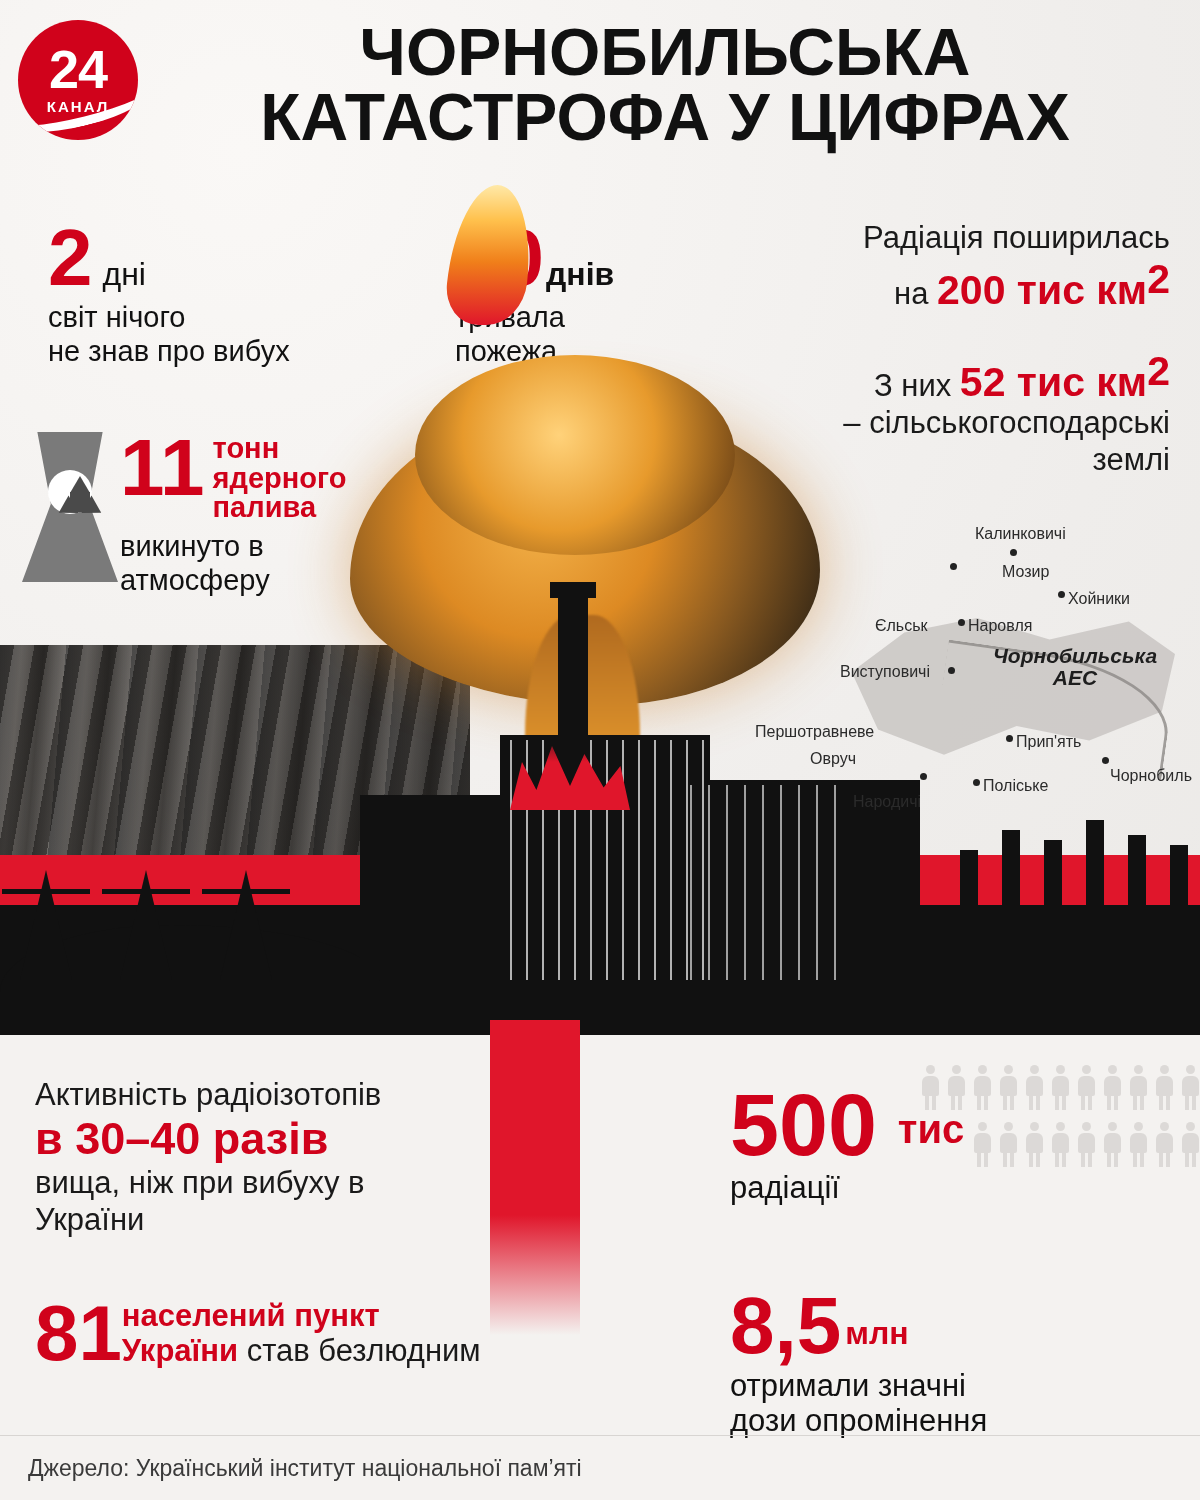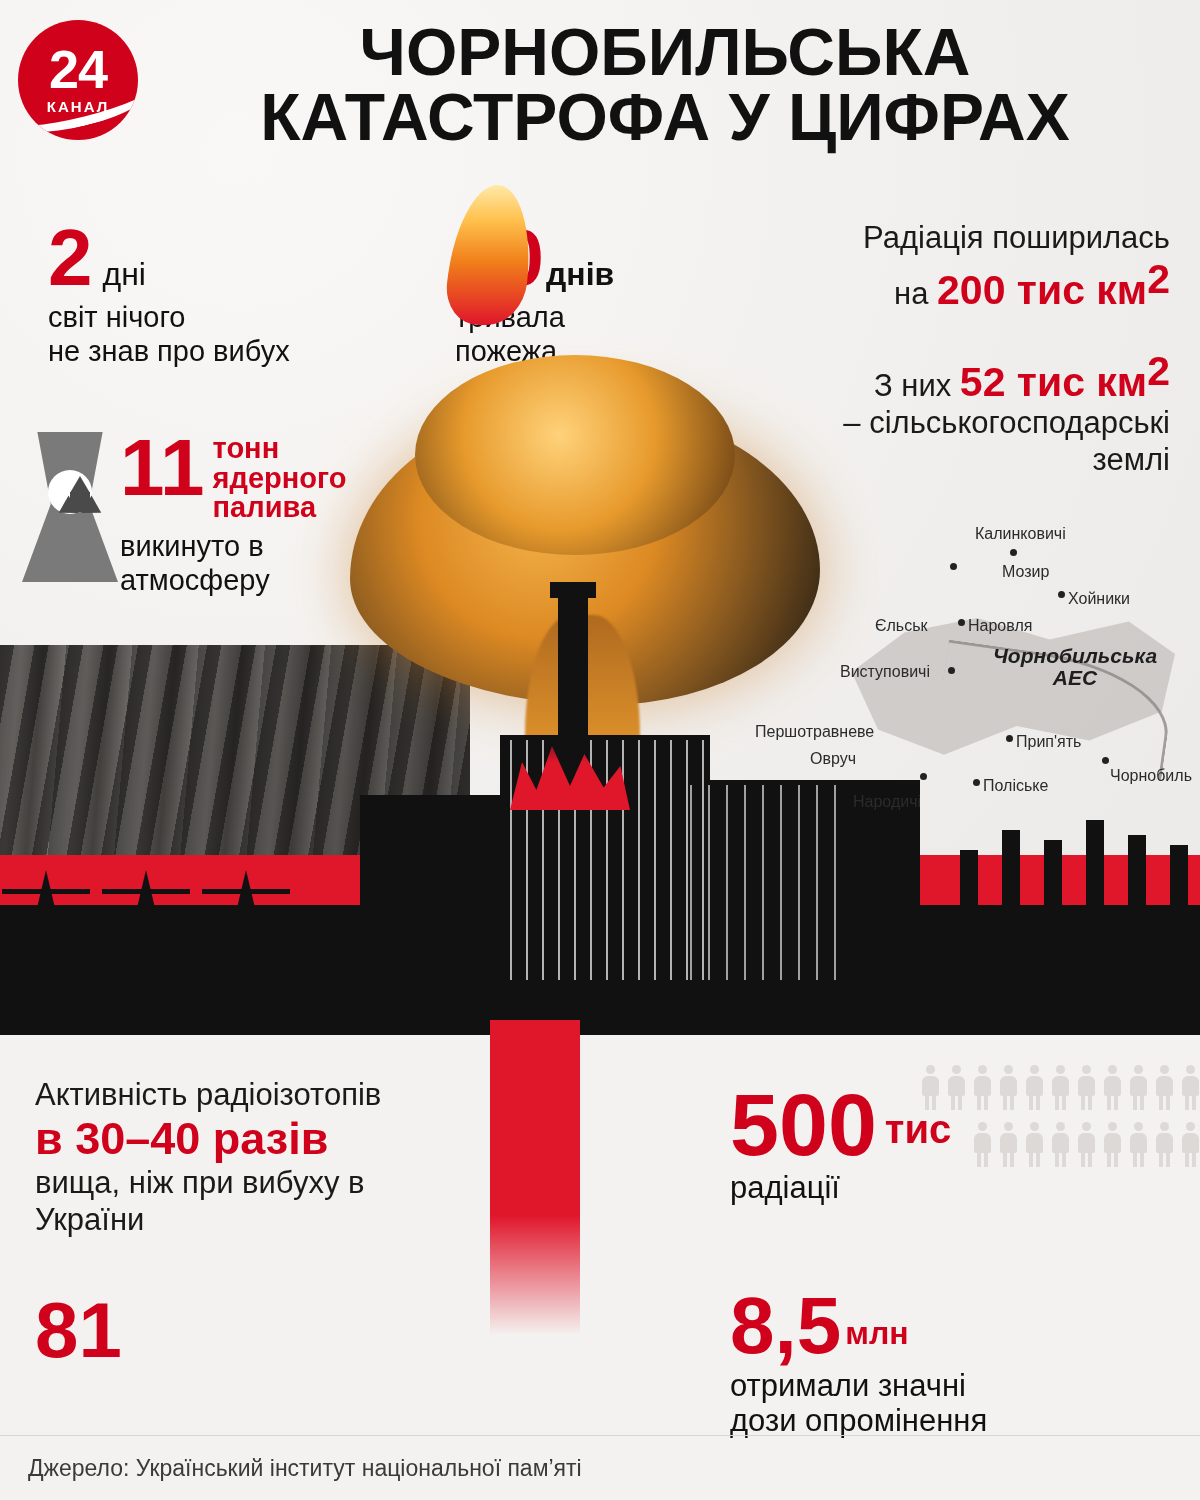--- a/index.html
+++ b/index.html
@@ -308,21 +308,21 @@
   #stat-activity .l2 { font-size: 45px; font-weight:700; color:#d0021b; line-height:1.18; }
   #stat-activity .l3 { font-size: 31px; line-height:1.18; }
 
   #stat-towns { left: 35px; top: 1295px; width: 640px; }
   #stat-towns .row { display:flex; align-items:flex-end; }
   #stat-towns .big { font-size: 78px; }
   #stat-towns .txt { padding-top: 4px; font-size: 31px; line-height:1.12; }
   #stat-towns .red { color:#d0021b; font-weight:700; }
 
   #stat-dead { left: 730px; top: 1085px; width: 440px; }
-  #stat-dead .row { display:flex; align-items:flex-end; gap: 8px; }
+  #stat-dead .row { display:flex; align-items:flex-end; gap: 21px; }
   #stat-dead .big { font-size: 88px; }
   #stat-dead .unit-red { font-size: 40px; padding-bottom: 12px; }
   #stat-dead .desc { font-size: 31px; line-height:1.14; }
 
   #stat-doses { left: 730px; top: 1290px; width: 440px; }
   #stat-doses .row { display:flex; align-items:flex-end; gap: 4px; }
   #stat-doses .big { font-size: 80px; }
   #stat-doses .unit-red { font-size: 32px; padding-bottom: 10px; }
   #stat-doses .desc { font-size: 31px; line-height:1.14; }
 
@@ -636,20 +636,25 @@
   <div class="stat" id="stat-activity">
     <div class="l1">Активність радіоізотопів</div>
     <div class="l2">в 30–40 разів</div>
     <div class="l3">вища, ніж при вибуху в</div>
     <div class="l3">України</div>
   </div>
 
   <div class="stat" id="stat-towns">
     <div class="row">
       <span class="big">81</span>
+      <span class="txt">
+        <div class="red">населений пункт</div>
+        <div><span class="red">України</span>
+          <span>став безлюдним</span></div>
+      </span>
     </div>
   </div>
 
   <div class="stat" id="stat-dead">
     <div class="row">
       <span class="big">500</span>
       <span class="unit-red">тис</span>
     </div>
     <div class="desc">
       <div>радіації</div>

